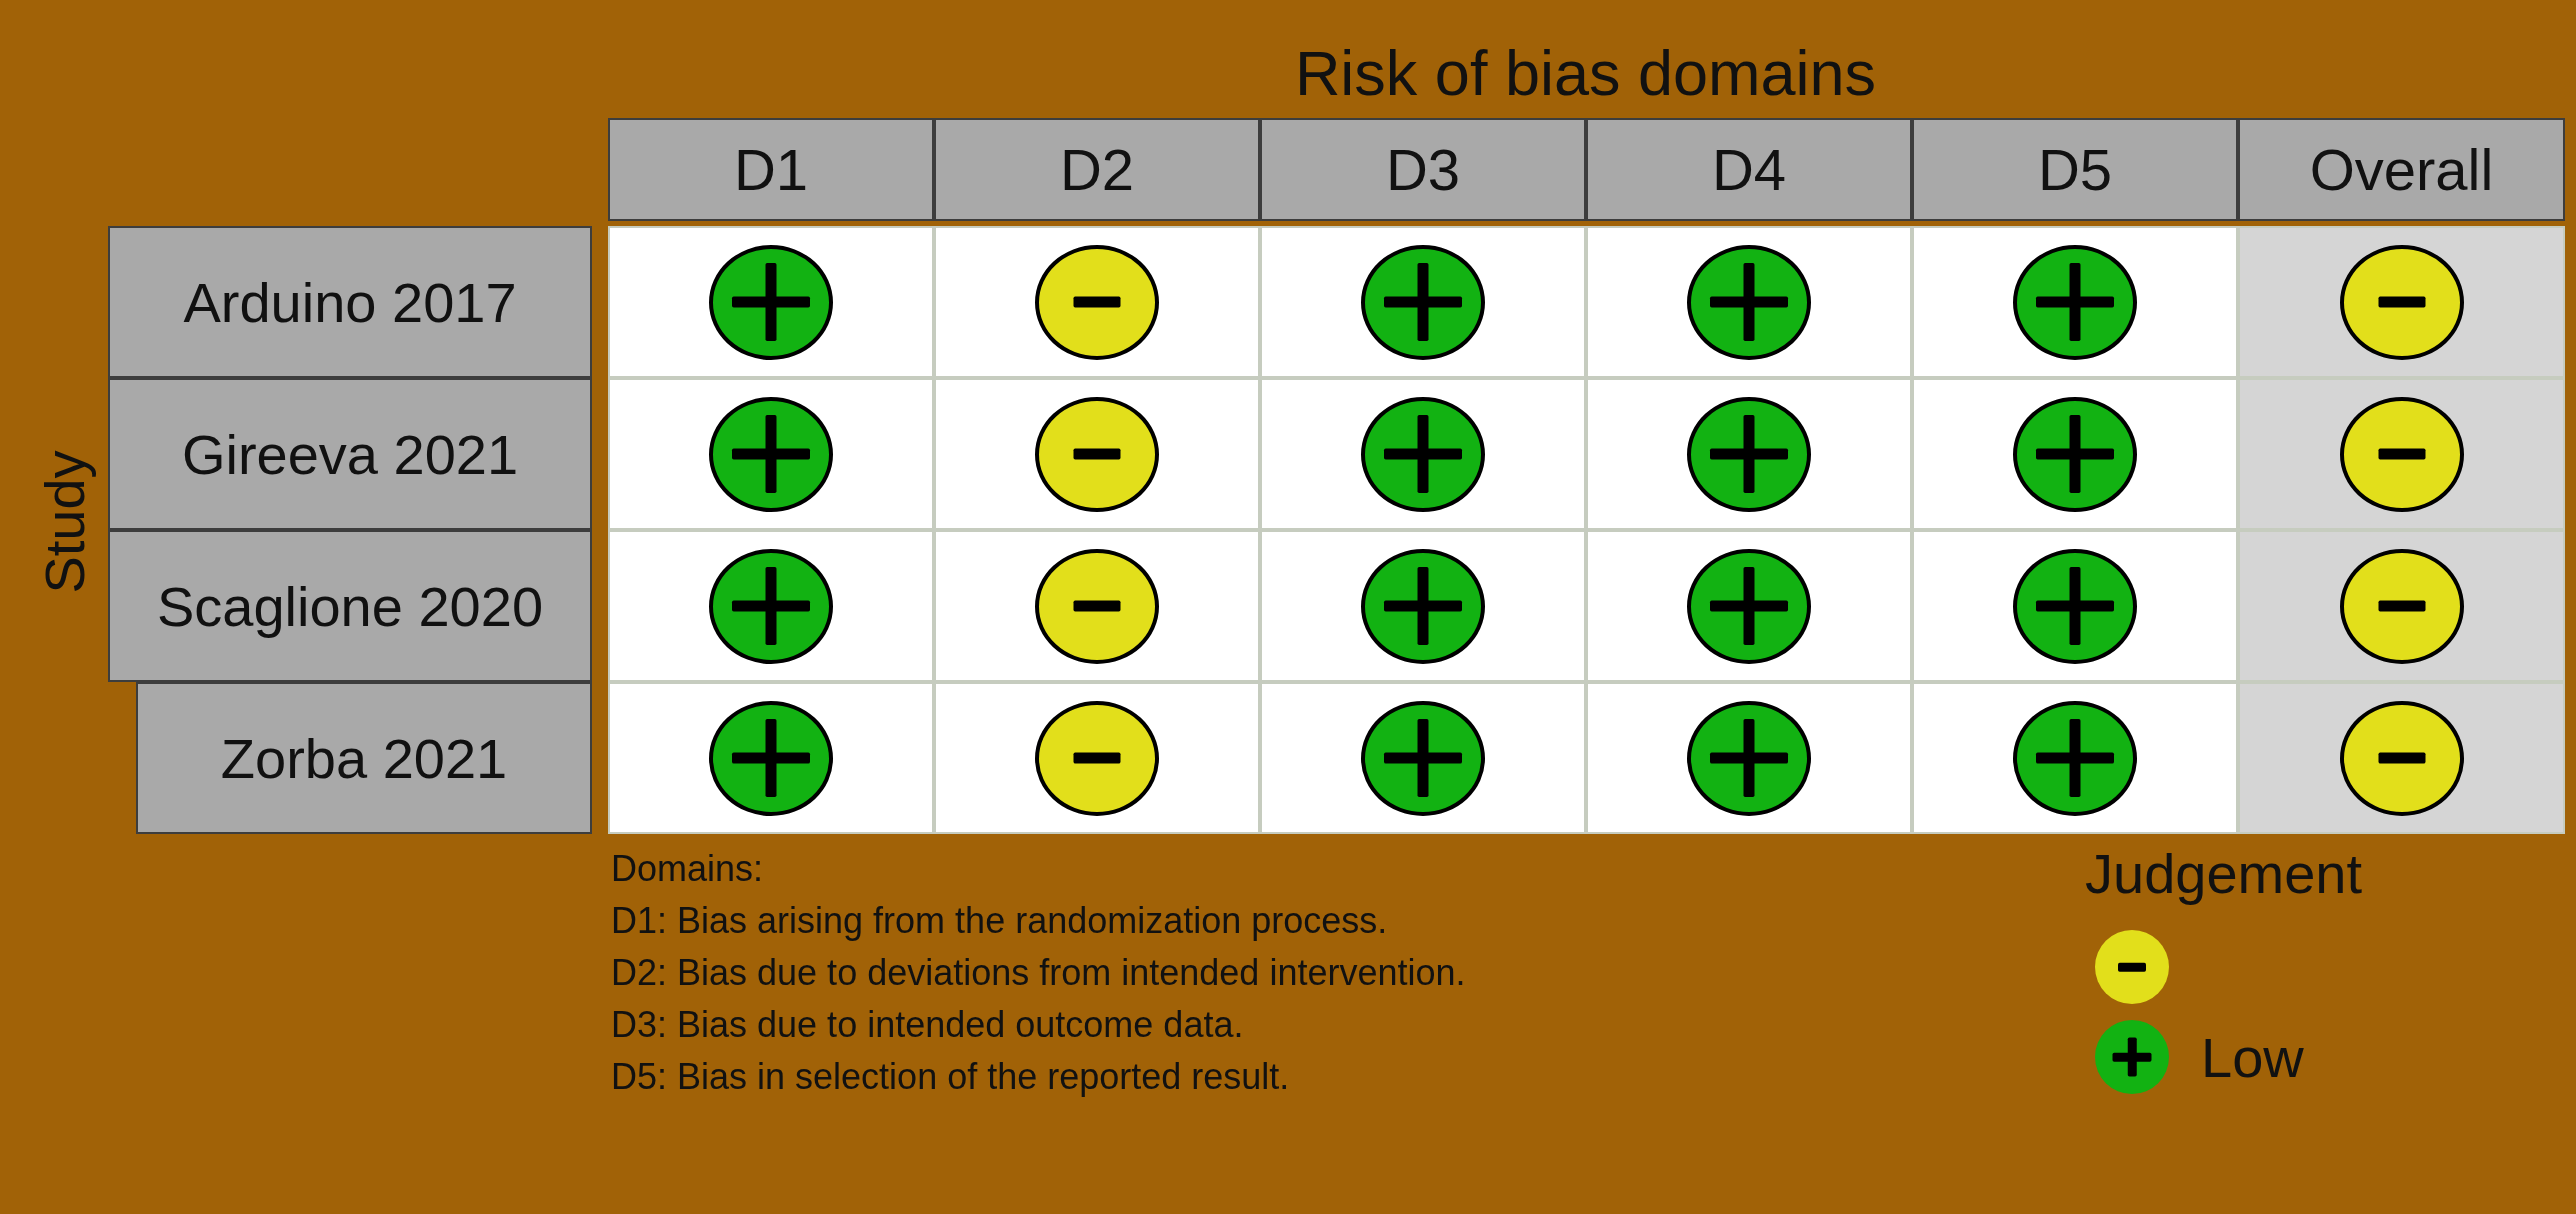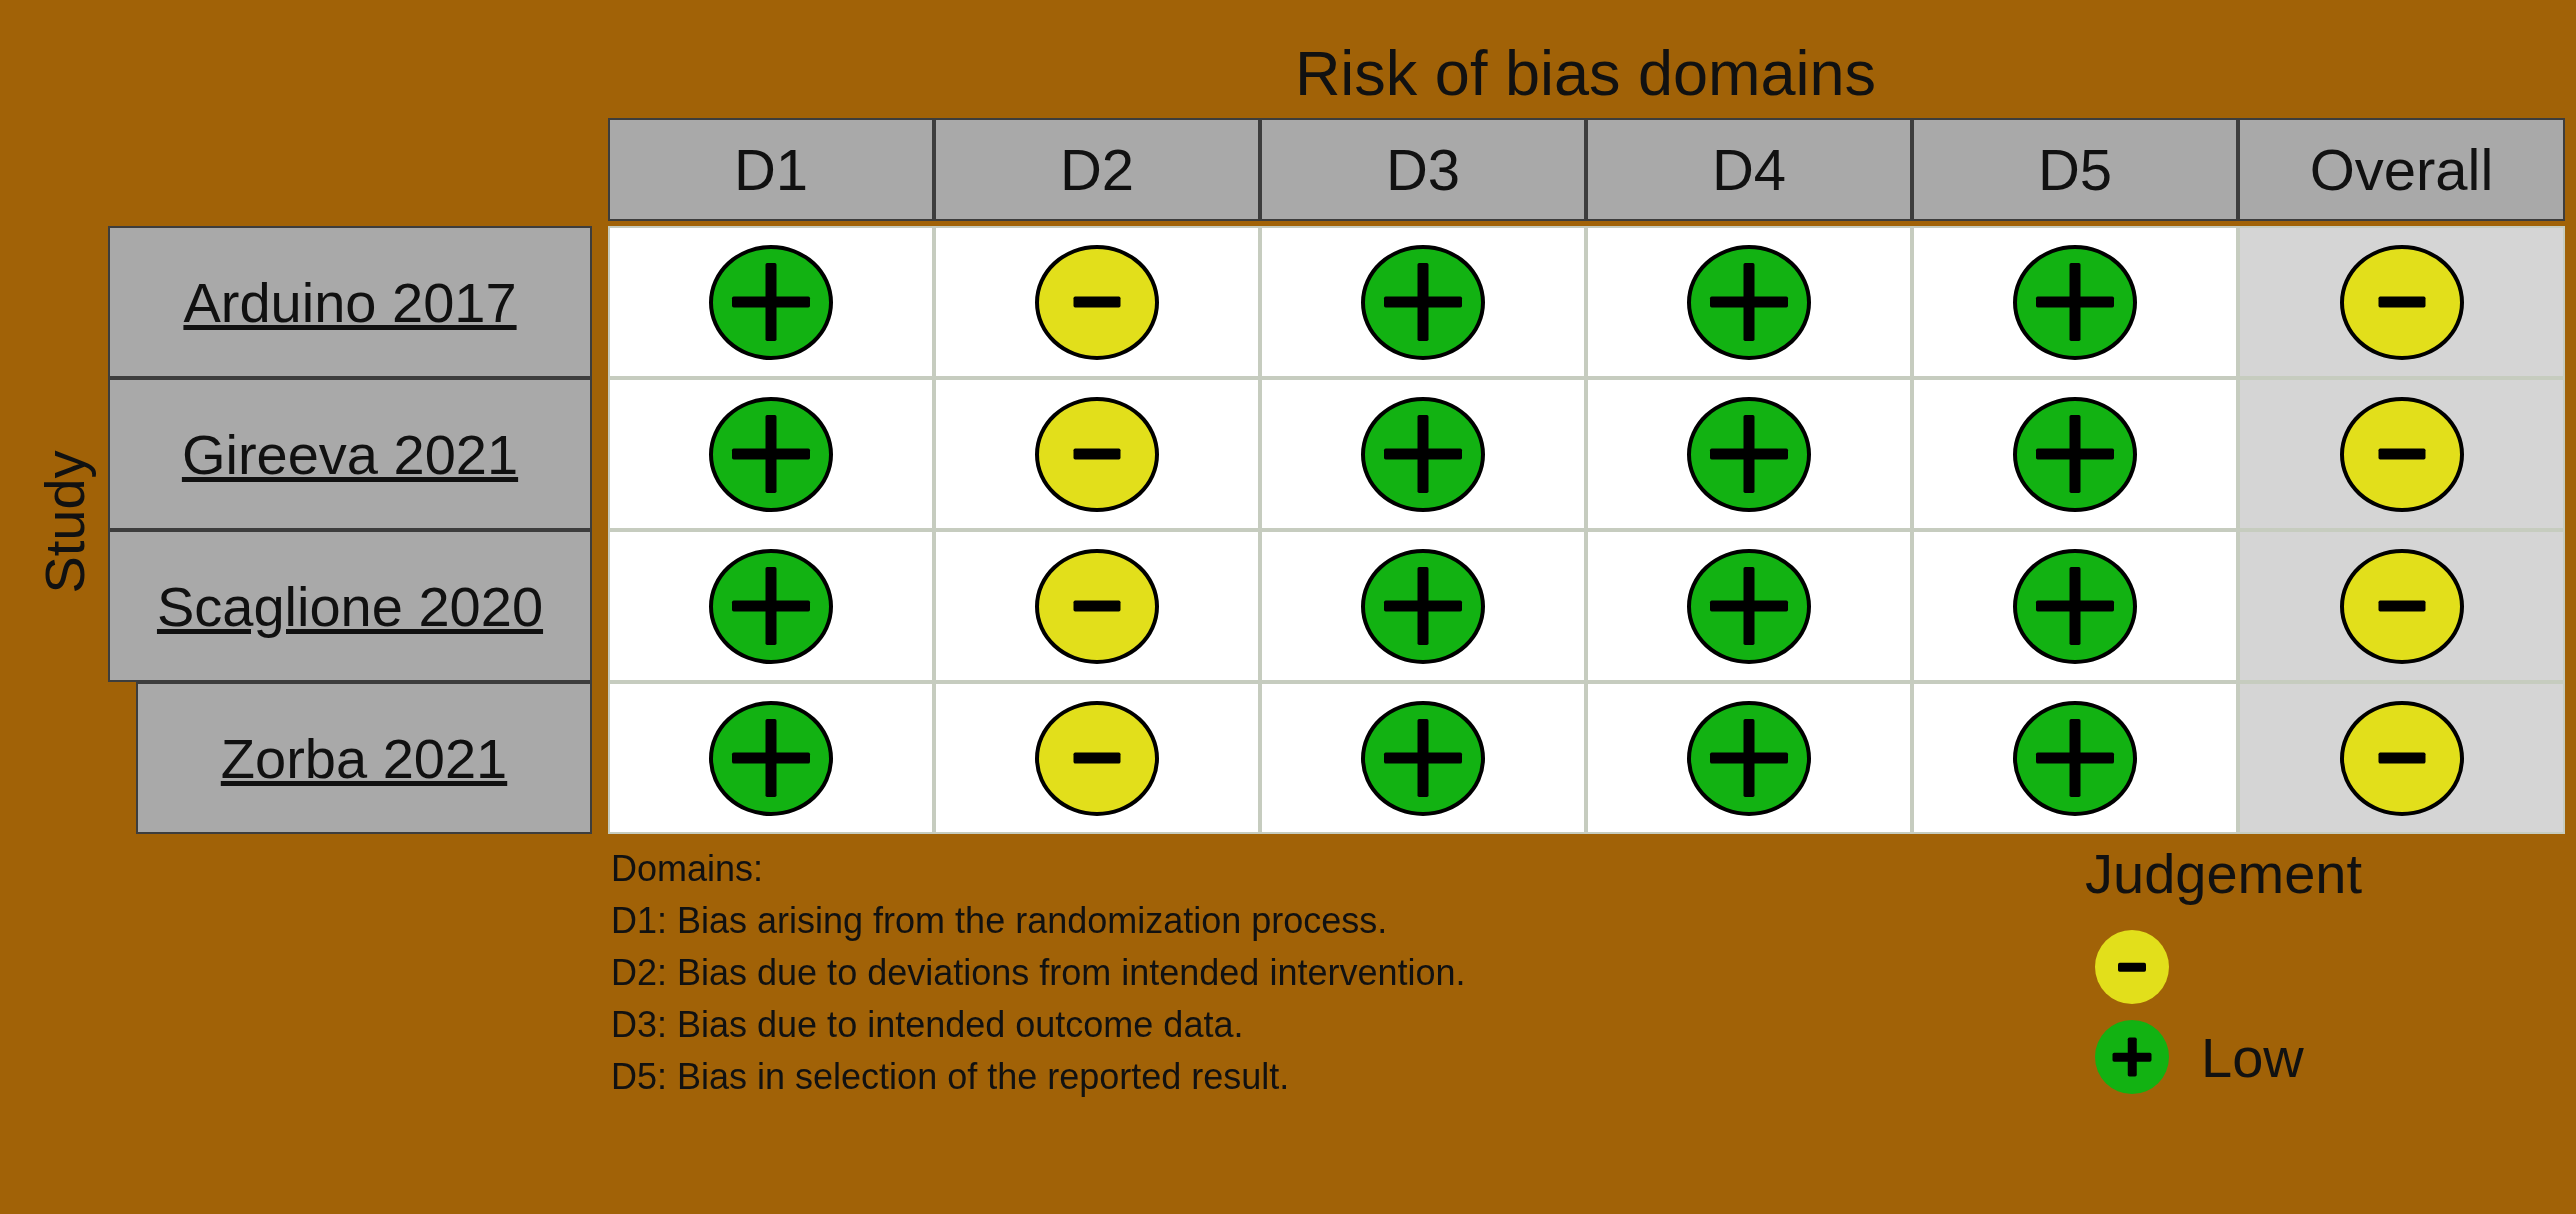--- a/index.html
+++ b/index.html
@@ -35,21 +35,21 @@
     grid-template-columns:484px 16px 326px 326px 326px 326px 326px 327px;
     grid-template-rows:103px 5px 152px 152px 152px 152px;
   }
   .h,.l{
     background:var(--hdr);
     border:2.5px solid var(--db);
     display:flex;align-items:center;justify-content:center;
     white-space:nowrap;
   }
   .h{font-size:58px;}
-  .l{font-size:56px;text-decoration:underline;}
+  .l{font-size:56px;}
   .c{
     background:#ffffff;
     border:2.5px solid var(--lb);
     display:flex;align-items:center;justify-content:center;
   }
   .c.ov{background:var(--ov);}
   .dot{
     width:124px;height:115px;border-radius:50%;
     border:4.2px solid #000000;box-sizing:border-box;
     position:relative;flex:0 0 auto;

